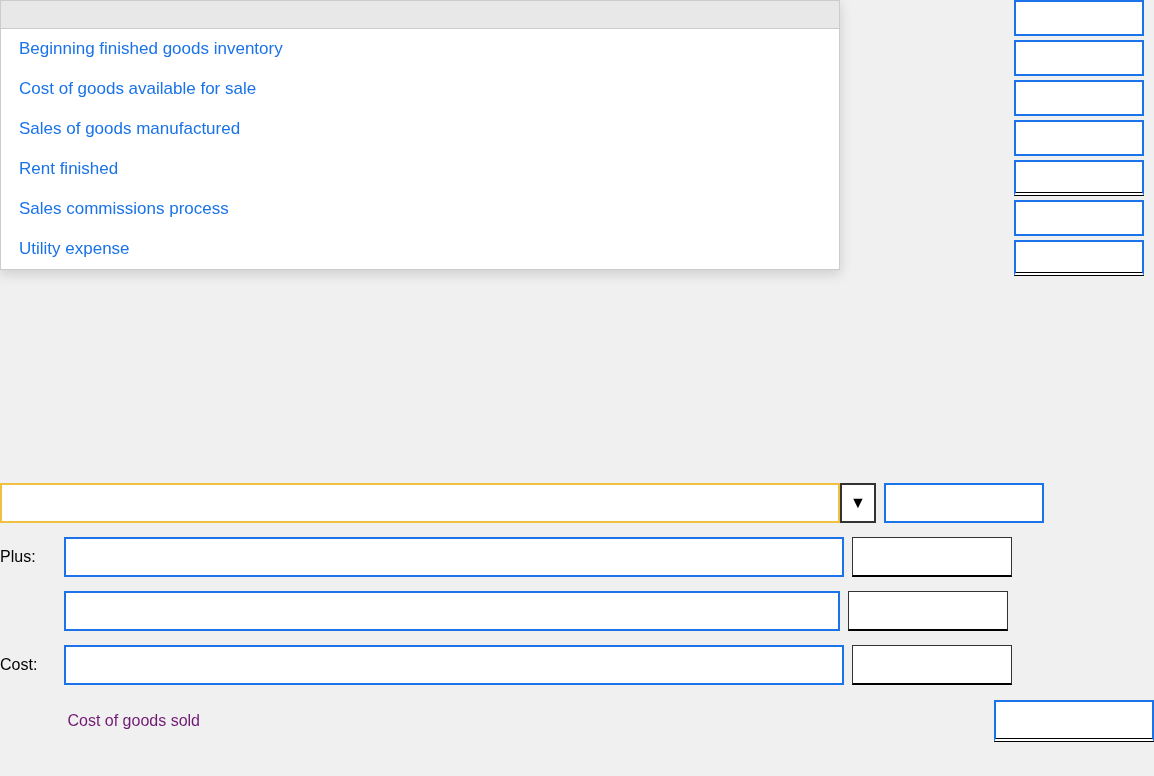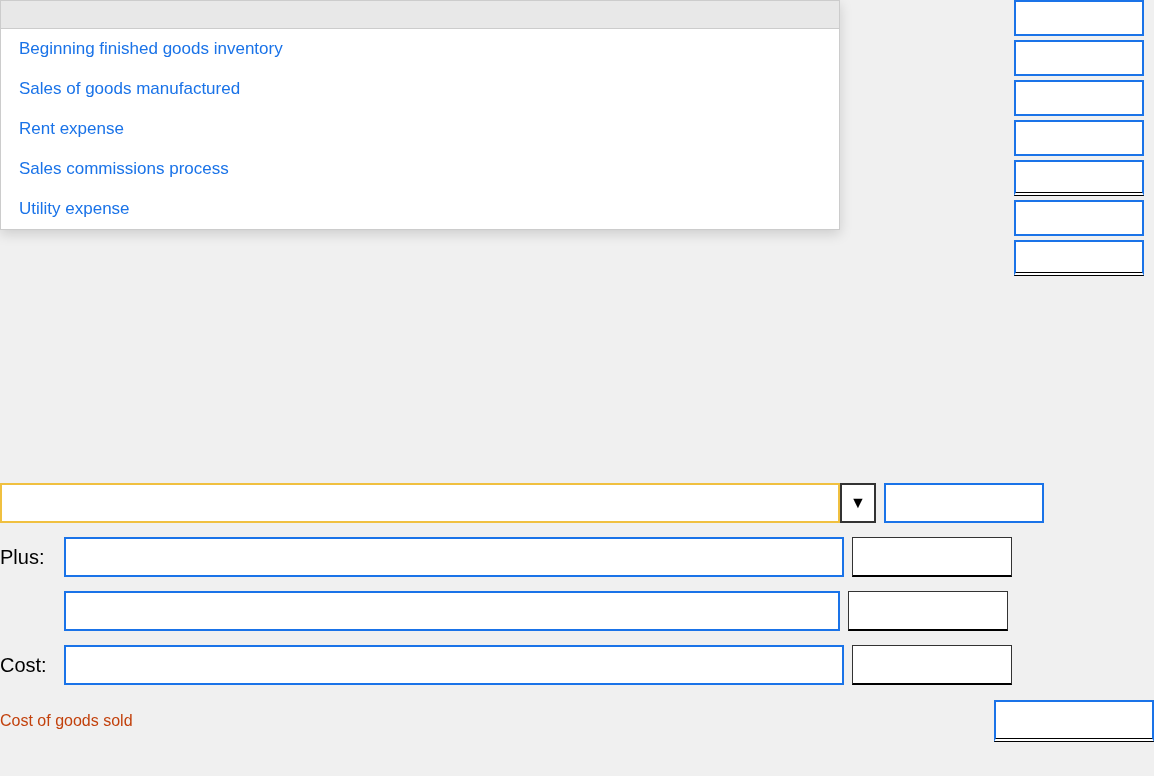--- a/index.html
+++ b/index.html
@@ -94,21 +94,21 @@
     }
 
     .form-row {
       display: flex;
       align-items: center;
       margin-top: 8px;
       height: 46px;
     }
 
     .row-label {
-      font-size: 20px;
+      font-size: 16px;
       color: #000;
       width: 60px;
       flex-shrink: 0;
     }
 
     .row-input-main {
       width: 780px;
       height: 40px;
       border: 2px solid #1a73e8;
       background: white;
@@ -149,22 +149,23 @@
 
     .cost-row {
       display: flex;
       align-items: center;
       margin-top: 8px;
       height: 50px;
     }
 
     .cost-label {
       font-size: 16px;
-      color: #c2410c;
+      color: #701a75;
       width: 200px;
+      text-align: right;
     }
 
     .cost-right-input {
       width: 160px;
       height: 42px;
       border: 2px solid #1a73e8;
       border-bottom: 4px double #000;
       background: white;
       margin-left: auto;
     }
@@ -201,22 +202,23 @@
     <input class="stacked-input" type="text" style="">
     <input class="stacked-input" type="text" style="">
     <input class="stacked-input dbl" type="text" style="">
     <input class="stacked-input" type="text" style="">
     <input class="stacked-input dbl" type="text" style="">
   </div>
 
   <div class="dropdown-container">
     <div class="dropdown-header-area"></div>
     <div class="dropdown-item">Beginning finished goods inventory</div>
+    <div class="dropdown-item">Cost of goods available for sale</div>
     <div class="dropdown-item">Sales of goods manufactured</div>
-    <div class="dropdown-item">Rent expense</div>
+    <div class="dropdown-item">Rent finished</div>
     <div class="dropdown-item">Sales commissions process</div>
     <div class="dropdown-item">Utility expense</div>
   </div>
 
   <div class="bottom-section">
 
     <div class="select-row">
       <input class="select-input" type="text" style="">
       <button class="select-arrow-btn">
         <span>▼</span>

